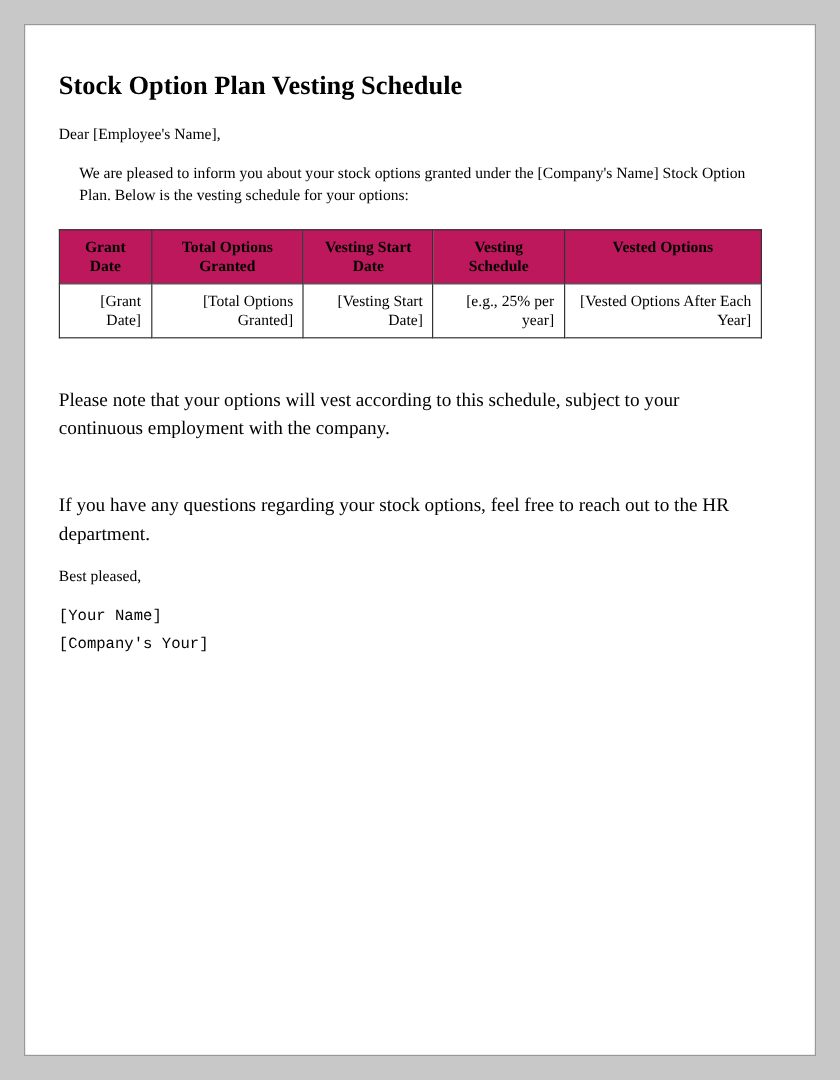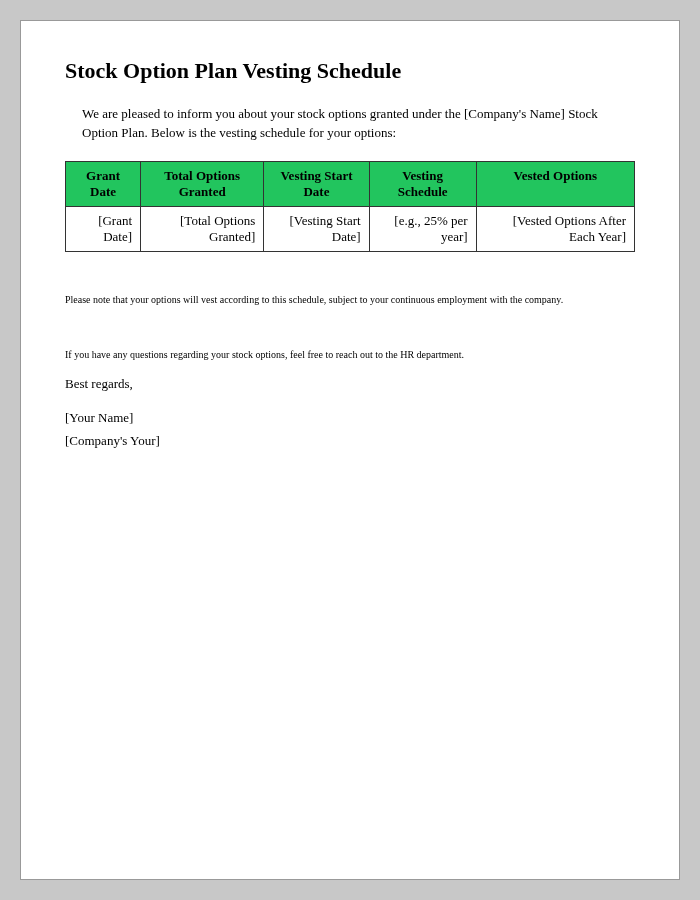--- a/index.html
+++ b/index.html
@@ -16,21 +16,21 @@
       min-height: 900px;
       padding: 20px;
       font-family: "Times New Roman", Times, serif;
     }
 
     .document {
       background: #ffffff;
       width: 662px;
       min-height: 860px;
       border: 1px solid #999;
-      padding: 36px 44px 44px 44px;
+      padding: 36px 44px 44px 28px;
     }
 
     .doc-title {
       font-size: 22px;
       font-weight: bold;
       margin-bottom: 18px;
       line-height: 1.3;
     }
 
     .salutation {
@@ -55,47 +55,49 @@
     table th, table td {
       border: 1px solid #333;
       padding: 6px 8px;
       vertical-align: top;
       text-align: right;
     }
 
     table th {
       font-weight: bold;
       text-align: center;
-      background: #22c55e;
+      background: #be185d;
     }
 
     .note-paragraph {
-      font-size: 10px;
+      font-size: 16px;
       margin-bottom: 14px;
       line-height: 1.5;
       margin-top: 40px;
     }
 
     .closing {
       font-size: 13px;
       margin-bottom: 14px;
     }
 
     .signature-block {
       font-size: 13px;
       line-height: 1.8;
+      font-family: Liberation Mono, monospace;
     }
   </style>
 </head>
 <body>
 
 <div class="document">
 
   <h1 class="doc-title">Stock Option Plan Vesting Schedule</h1>
 
+  <p class="salutation">Dear [Employee's Name],</p>
 
   <p class="intro-paragraph">We are pleased to inform you about your stock options granted under the [Company's Name] Stock Option Plan. Below is the vesting schedule for your options:</p>
 
   <table>
     <thead>
       <tr>
         <th>Grant Date</th>
         <th>Total Options Granted</th>
         <th>Vesting Start Date</th>
         <th>Vesting Schedule</th>
@@ -110,20 +112,20 @@
         <td>[e.g., 25% per year]</td>
         <td>[Vested Options After Each Year]</td>
       </tr>
     </tbody>
   </table>
 
   <p class="note-paragraph">Please note that your options will vest according to this schedule, subject to your continuous employment with the company.</p>
 
   <p class="note-paragraph">If you have any questions regarding your stock options, feel free to reach out to the HR department.</p>
 
-  <p class="closing">Best regards,</p>
+  <p class="closing">Best pleased,</p>
 
   <div class="signature-block">
     <div>[Your Name]</div>
     <div>[Company's Your]</div>
   </div>
 
 </div>
 
 </body></html>

